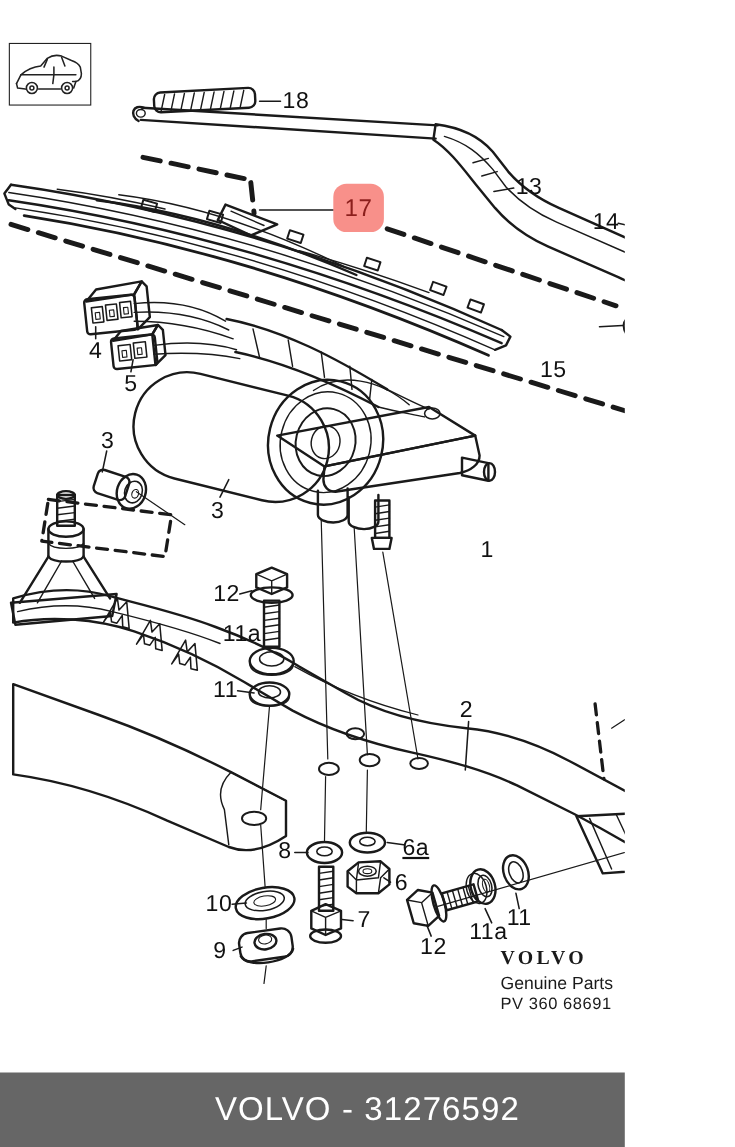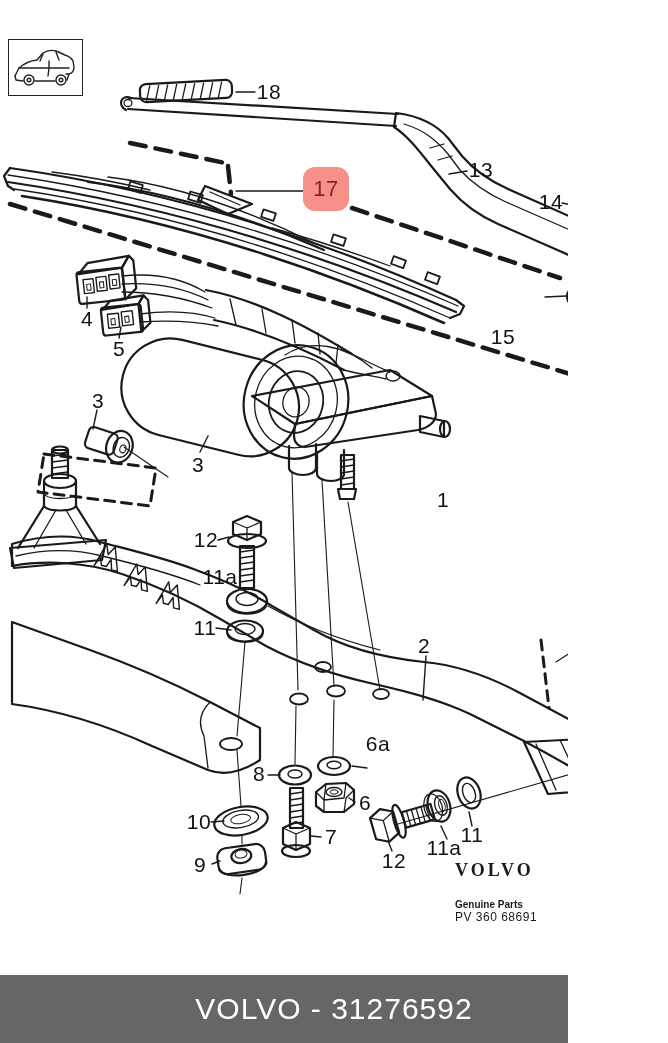--- a/index.html
+++ b/index.html
@@ -24,22 +24,22 @@
   .labels{position:absolute;left:0;top:0;width:668px;height:975px;}
   .label{position:absolute;transform:translate(-50%,-50%);font-size:21px;color:#111;
          white-space:nowrap;letter-spacing:0.5px;}
   .label.hl{background:var(--hl-bg);color:var(--hl-tx);width:46px;height:44px;
             display:flex;align-items:center;justify-content:center;font-size:22px;border-radius:12px;}
   .thumb{position:absolute;left:8px;top:39px;width:73px;height:55px;border:1.6px solid #222;
          background:#fff;}
   .brand{position:absolute;left:455px;top:860px;width:120px;text-align:left;color:#1a1a1a;}
   .brand-logo{font-family:"Liberation Serif",serif;font-weight:bold;font-size:18px;
               letter-spacing:3px;}
-  .brand-sub{font-size:10px;font-weight:bold;margin-top:18px;}
-  .brand-code{font-size:12px;margin-top:0px;letter-spacing:0.5px;}
+  .brand-sub{font-size:16px;font-weight:normal;margin-top:5px;}
+  .brand-code{font-size:15px;margin-top:0px;letter-spacing:0.5px;}
   .footer{position:absolute;left:0;top:975px;width:668px;height:68px;background:#666;
           display:flex;align-items:center;justify-content:center;gap:26px;
           color:#fff;font-size:30px;letter-spacing:1px;}
 </style>
 </head>
 <body>
 
 <div class="page">
 
   <svg class="art" width="668" height="975" viewBox="0 0 668 975">
@@ -358,21 +358,21 @@
       <div class="label" style="left: 98px; top: 401px;">3</div>
       <div class="label" style="left: 198px; top: 465px;">3</div>
       <div class="label" style="left: 443px; top: 500px;">1</div>
       <div class="label" style="left: 206px; top: 540px;">12</div>
       <div class="label" style="left: 220px; top: 577px;">11a</div>
       <div class="label" style="left: 205px; top: 628px;">11</div>
       <div class="label" style="left: 606px; top: 575px;">10</div>
       <div class="label" style="left: 648px; top: 578px;">9</div>
       <div class="label" style="left: 424px; top: 646px;">2</div>
       <div class="label" style="left: 259px; top: 774px;">8</div>
-      <div class="label" style="left: 378px; top: 744px;">6a</div>
+      <div class="label" style="left: 378px; top: 771px; text-decoration: underline;">6a</div>
       <div class="label" style="left: 365px; top: 803px;">6</div>
       <div class="label" style="left: 331px; top: 837px;">7</div>
       <div class="label" style="left: 394px; top: 861px;">12</div>
       <div class="label" style="left: 444px; top: 848px;">11a</div>
       <div class="label" style="left: 472px; top: 835px;">11</div>
       <div class="label" style="left: 199px; top: 822px;">10</div>
       <div class="label" style="left: 200px; top: 865px;">9</div>
     </div>
 
   <div class="brand">

